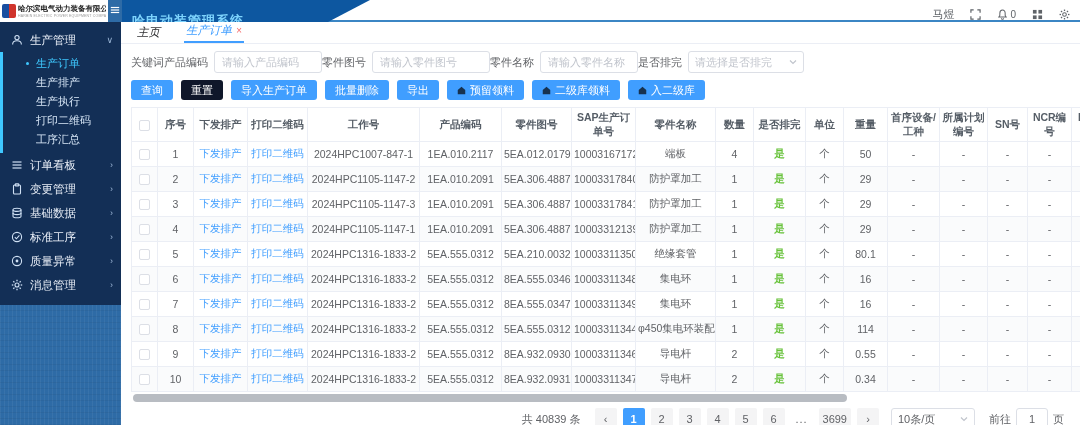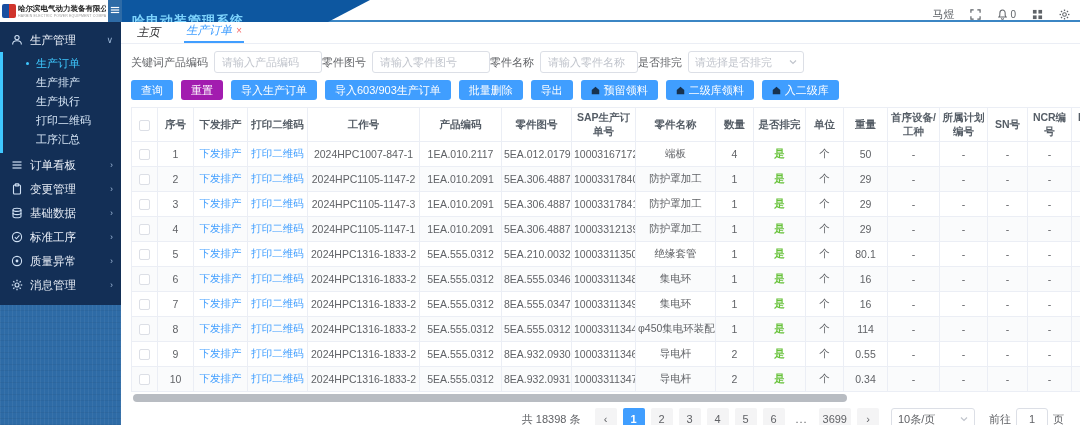--- a/index.html
+++ b/index.html
@@ -51,21 +51,21 @@
 
   .filters { display:flex; align-items:center; flex-wrap:nowrap; height:26px; }
   .fgroup { display:flex; align-items:center; gap:6px; white-space:nowrap; }
   .flabel { font-size:11px; color:#606266; }
   .finput { height:22px; border:1px solid #dcdfe6; border-radius:3px; padding:0 7px; font-size:11px; color:#303133; outline:none; font-family:inherit; }
   .finput::placeholder { color:#c0c4cc; }
   .fselect { height:22px; border:1px solid #dcdfe6; border-radius:3px; padding:0 6px; font-size:11px; color:#c0c4cc; display:flex; align-items:center; justify-content:space-between; gap:6px; cursor:pointer; background:#fff; }
 
   .toolbar { display:flex; align-items:center; gap:8px; height:26px; margin-top:2px; }
   .btn { height:20px; padding:0 10px; border:none; border-radius:3px; font-size:11px; color:#fff; background:#409eff; cursor:pointer; display:flex; align-items:center; gap:4px; font-family:inherit; white-space:nowrap; }
-  .btn.warning { background:#a21caf; }
+  .btn.warning { background:#0f172a; }
   .btn .bicon { display:flex; }
 
   
   .tablewrap { margin-top:4px; }
   table { width:100%; border-collapse:collapse; table-layout:fixed; }
   th, td { border:1px solid #ebeef5; font-size:10.5px; text-align:center; overflow:hidden; white-space:nowrap; }
   thead th { color:#555d66; font-weight:bold; background:#fff; padding:3px 2px; height:34px; white-space:normal; line-height:1.25; }
   tbody td { color:#606266; height:25px; padding:2px 2px; }
   tbody tr:nth-child(even) td { background:#fafbfc; }
   td.link { color:#409eff; cursor:pointer; }
@@ -311,23 +311,20 @@
 
     <div class="toolbar" id="toolbar">
         <button class="btn">
           <span>查询</span>
         </button>
         <button class="btn warning">
           <span>重置</span>
         </button>
         <button class="btn">
           <span>导入生产订单</span>
-        </button>
-        <button class="btn">
-          <span>导入603/903生产订单</span>
         </button>
         <button class="btn">
           <span>批量删除</span>
         </button>
         <button class="btn">
           <span>导出</span>
         </button>
         <button class="btn">
           <span class="bicon">
             <svg width="9" height="9" viewBox="0 0 12 12">
@@ -602,21 +599,21 @@
           </tbody>
       </table>
     </div>
 
     <div class="hscroll">
         <div class="thumb"></div>
       </div>
 
     <div class="pagination">
       <span class="ptotal">
-        <span>共</span> <span>18398</span> <span>条</span>
+        <span>共</span> <span>40839</span> <span>条</span>
       </span>
       <span class="pbtn">‹</span>
       <span class="pages" id="pages">
           <span class="pbtn active">1</span>
           <span class="pbtn">2</span>
           <span class="pbtn">3</span>
           <span class="pbtn">4</span>
           <span class="pbtn">5</span>
           <span class="pbtn">6</span>
           <span class="pbtn ellipsis">...</span>

